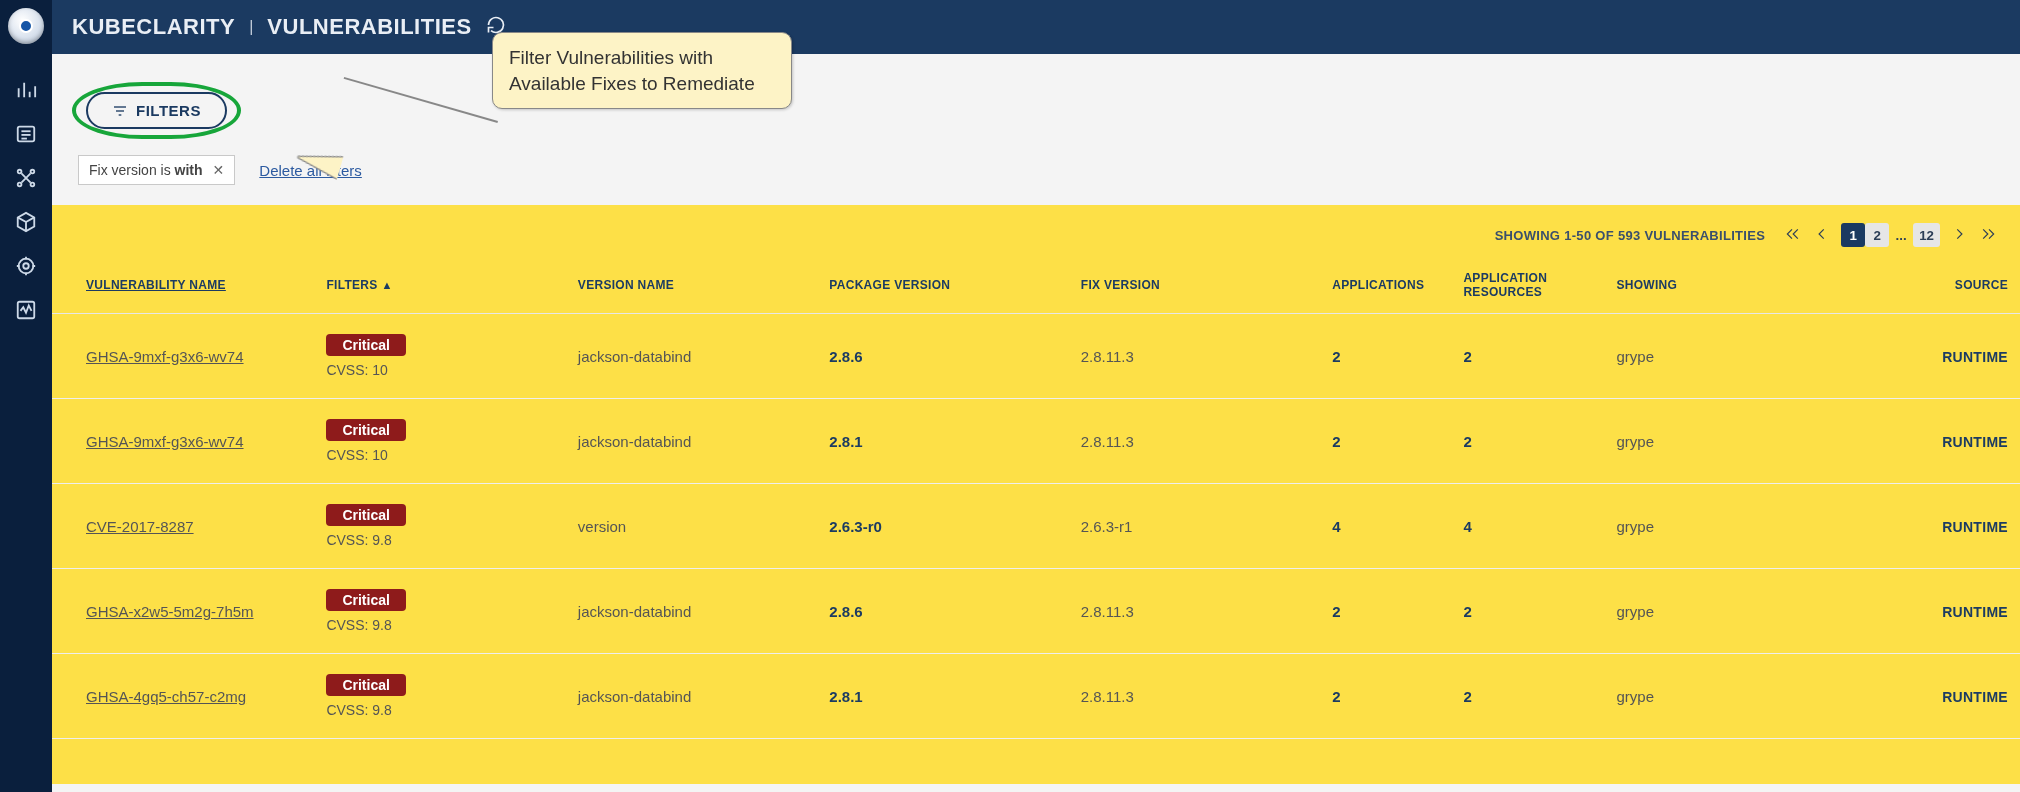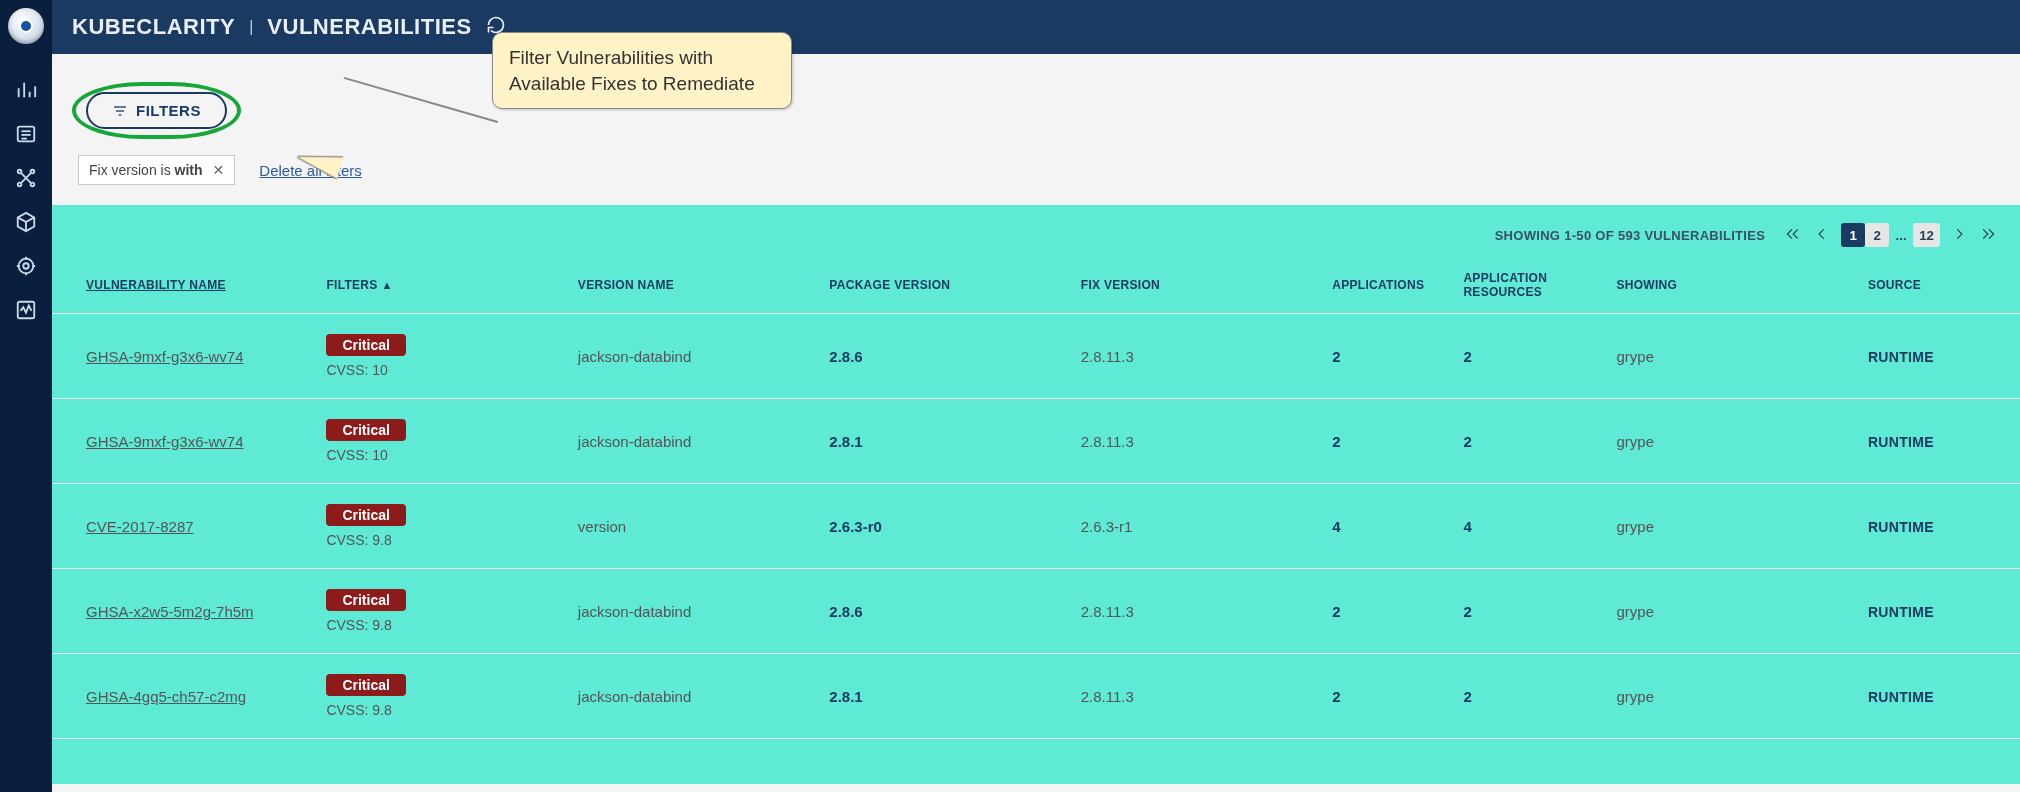--- a/index.html
+++ b/index.html
@@ -28,21 +28,21 @@
 
   .callout { position:absolute; left:440px; top:-22px; width:300px; background:#fdf3c6; border:1px solid #888; border-radius:10px; padding:12px 16px; font-size:19px; color:#333; line-height:1.35; box-shadow:1px 1px 3px rgba(0,0,0,.2); }
   .callout::before { content:""; position:absolute; left:-155px; top:88px; width:160px; height:60px; background:none; border-top:2px solid #888; transform: rotate(16deg); transform-origin: right top; }
   .callout::after { content:""; position:absolute; left:-196px; top:118px; width:0;height:0;border-right:44px solid #fdf3c6;border-top:12px solid transparent;border-bottom:10px solid transparent; transform: rotate(16deg); filter: drop-shadow(-1px 0 0 #888) drop-shadow(0 -1px 0 #888) drop-shadow(0 1px 0 #888); }
 
   .chips-row { display:flex; align-items:center; gap:24px; padding:6px 26px 20px 26px; }
   .chip { background:#fff; border:1px solid #c9c9c9; padding:6px 10px; font-size:14px; color:#444; display:inline-flex; align-items:center; gap:10px; }
   .chip .chip-close{cursor:pointer;color:#666;}
   .delete-filters { color:#2c5aa0; text-decoration:underline; cursor:pointer; font-size:15px; }
 
-  .table-wrap { background:#5eead4; margin:0 0 8px 0; flex:1; overflow:auto; }
+  .table-wrap { background:#fde047; margin:0 0 8px 0; flex:1; overflow:auto; }
   .pagination-row { display:flex; justify-content:flex-end; align-items:center; gap:8px; padding:18px 20px 10px 20px; color:#3a4f6c; font-size:13px; font-weight:700; }
   .pagination-row .showing { margin-right:8px; letter-spacing:.3px; }
   .page-btn { min-width:24px; height:24px; padding:0 6px; border:none; background:#e6e6e6; color:#2c3e56; font-weight:700; cursor:pointer; border-radius:3px; display:inline-flex;align-items:center;justify-content:center; }
   .page-btn.active { background:#1b3a61; color:#fff; }
   .page-nav { color:#2c3e56; cursor:pointer; padding:0 4px; }
   .page-nav svg{width:14px;height:14px;stroke:#2c3e56;stroke-width:2;fill:none;}
 
   table { width:100%; border-collapse:collapse; }
   thead th { text-align:left; font-size:12px; font-weight:800; color:#1c3b62; padding:14px 12px; border-bottom:1px solid #e7e7e7; letter-spacing:.3px; vertical-align:middle; }
   thead th:first-child{padding-left:34px;}
@@ -57,21 +57,21 @@
 
   
   th:nth-child(1),td:nth-child(1){width:240px;text-decoration:underline;}
   th:nth-child(2),td:nth-child(2){width:230px;}
   th:nth-child(3),td:nth-child(3){width:230px;}
   th:nth-child(4),td:nth-child(4){width:230px;}
   th:nth-child(5),td:nth-child(5){width:230px;}
   th:nth-child(6),td:nth-child(6){width:120px;}
   th:nth-child(7),td:nth-child(7){width:140px;}
   th:nth-child(8),td:nth-child(8){width:230px;}
-  th:nth-child(9),td:nth-child(9){width:150px;}
+  th:nth-child(9),td:nth-child(9){width:150px;text-align:right;}
 </style>
 </head>
 <body>
 
 <div class="app">
 
   <div class="sidebar">
     <div class="logo">
         <div class="logo-inner"></div>
       </div>

